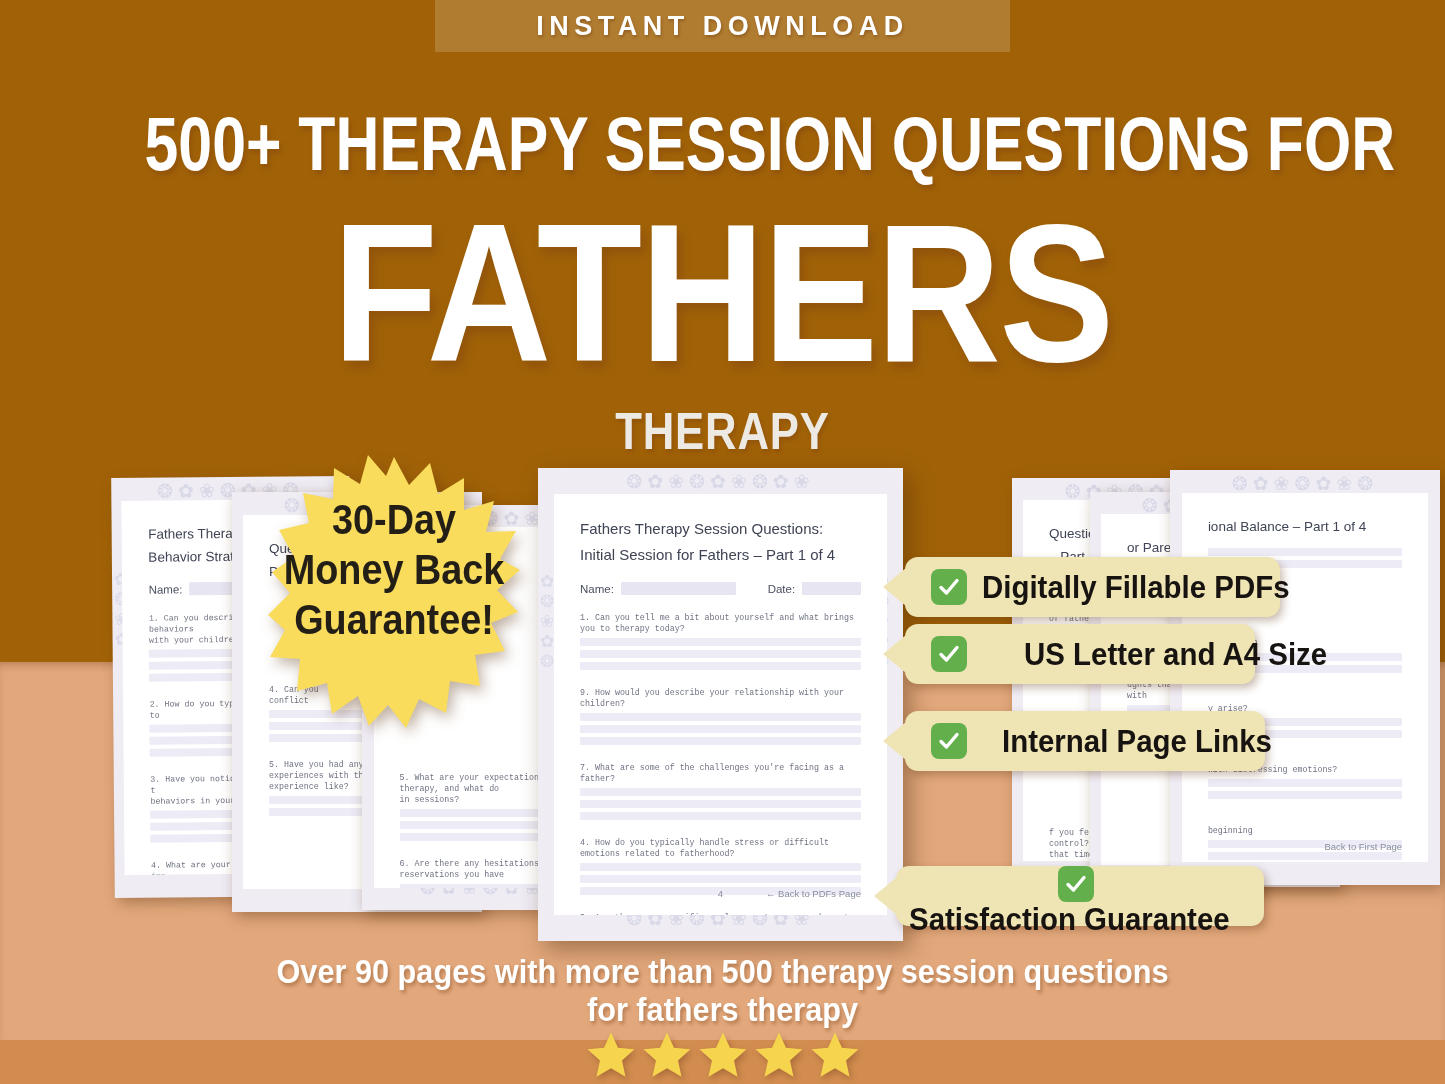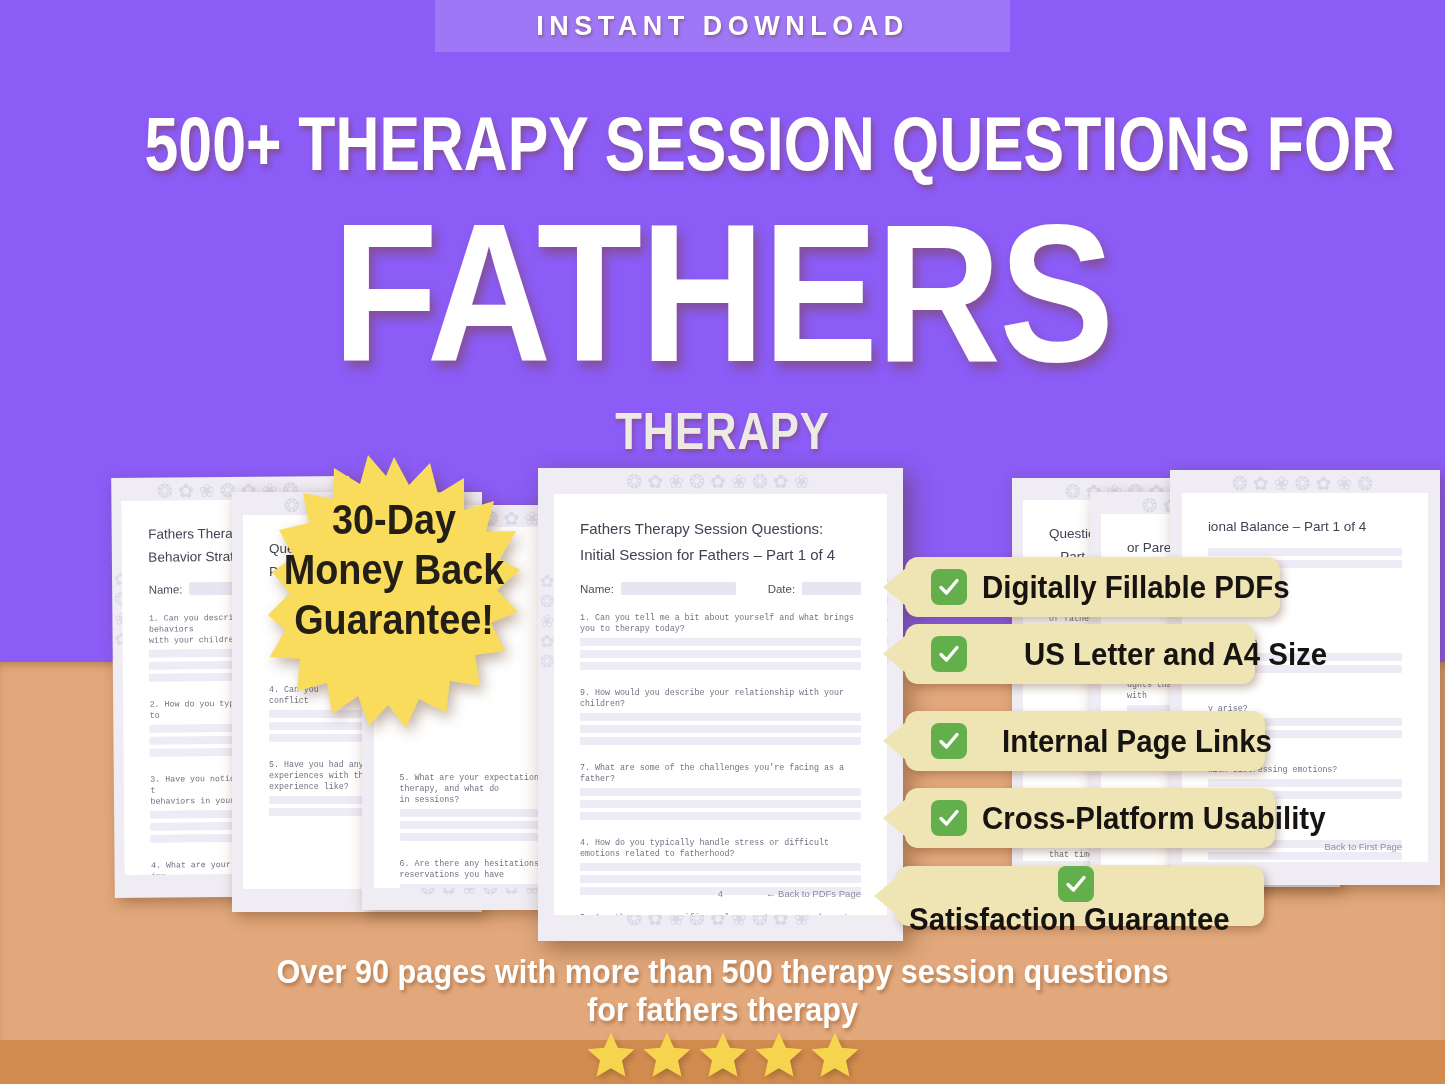--- a/index.html
+++ b/index.html
@@ -8,21 +8,21 @@
     width: 1445px;
     height: 1084px;
     overflow: hidden;
     font-family: "Liberation Sans", sans-serif;
   }
 
   #stage {
     position: relative;
     width: 1445px;
     height: 1084px;
-    background: #8b5cf6;
+    background: #a16207;
     overflow: hidden;
   }
 
   
   .band-light {
     position: absolute;
     left: 0; top: 662px;
     width: 1445px; height: 378px;
     background: #E2A87C;
     box-shadow: inset 0 6px 10px -4px rgba(120,70,25,.45);
@@ -601,28 +601,20 @@
 
   <div class="feature" id="feat-2">
     <span class="chk">
       <svg viewBox="0 0 24 24">
           <path d="M4 12.5 L9.5 18 L20 5.5" fill="none" stroke="#ffffff" stroke-width="3.4" stroke-linecap="round" stroke-linejoin="round"></path>
         </svg>
     </span>
     <span class="flabel">Internal Page Links</span>
   </div>
 
-  <div class="feature" id="feat-3">
-    <span class="chk">
-      <svg viewBox="0 0 24 24">
-          <path d="M4 12.5 L9.5 18 L20 5.5" fill="none" stroke="#ffffff" stroke-width="3.4" stroke-linecap="round" stroke-linejoin="round"></path>
-        </svg>
-    </span>
-    <span class="flabel">Cross-Platform Usability</span>
-  </div>
 
   <div class="feature" id="feat-4">
     <span class="chk">
       <svg viewBox="0 0 24 24">
           <path d="M4 12.5 L9.5 18 L20 5.5" fill="none" stroke="#ffffff" stroke-width="3.4" stroke-linecap="round" stroke-linejoin="round"></path>
         </svg>
     </span>
     <span class="flabel">Satisfaction Guarantee</span>
   </div>
 

